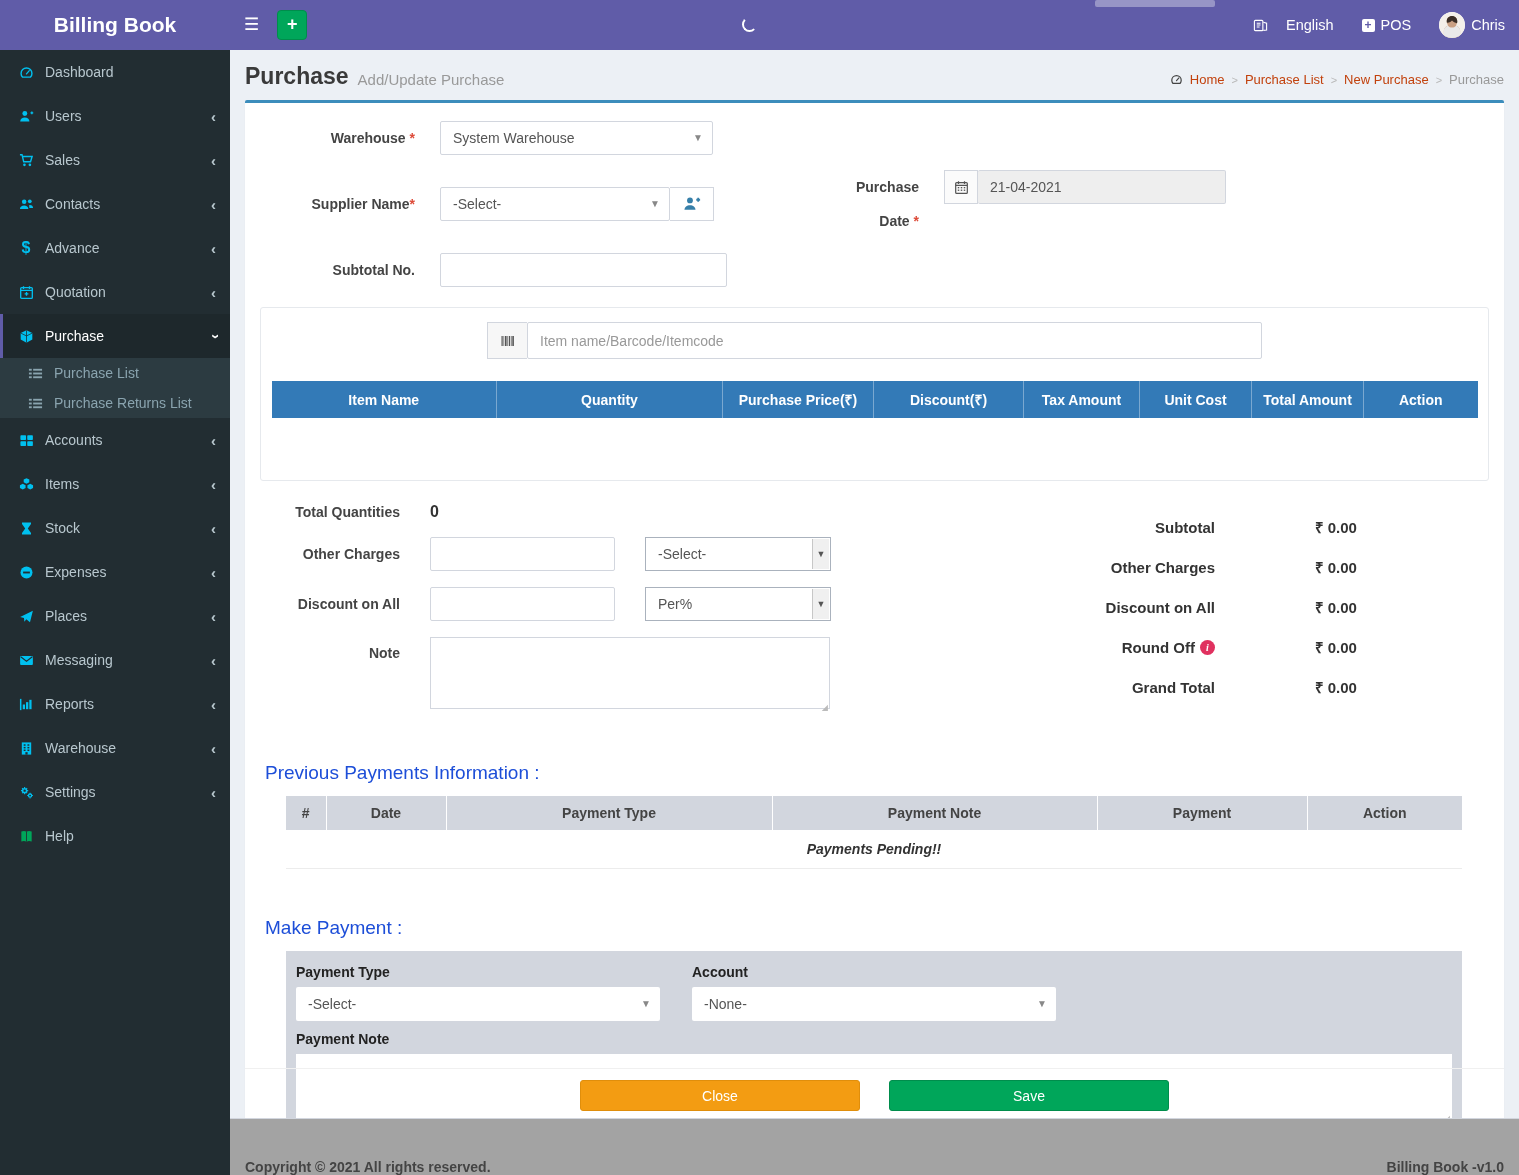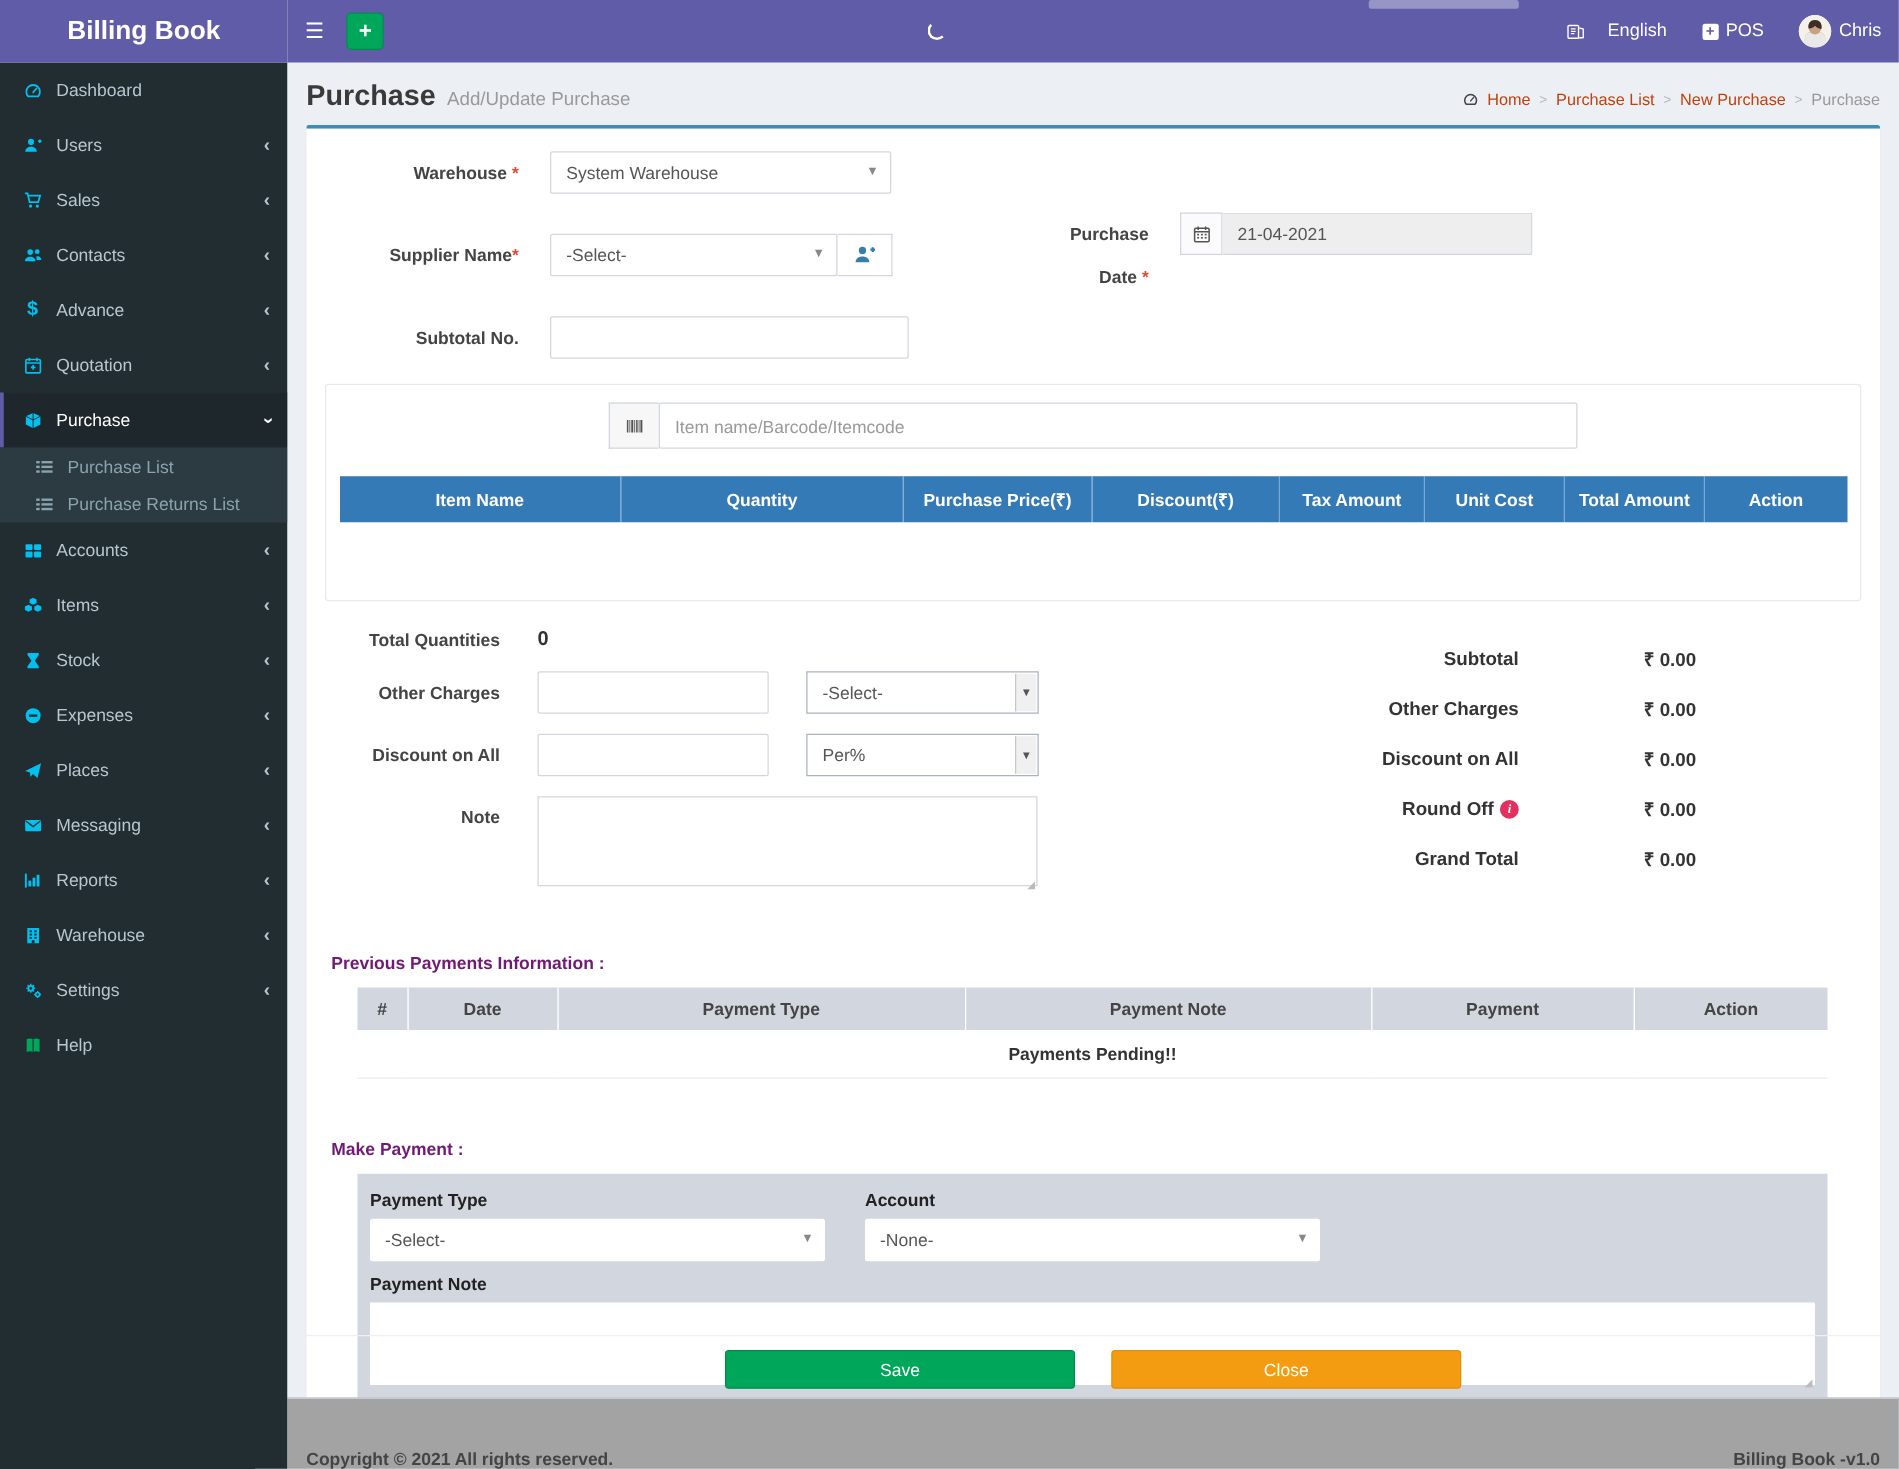--- a/index.html
+++ b/index.html
@@ -111,27 +111,27 @@
 
   .totals-right { flex:1; padding-top:4px; }
   .tr-row { display:flex; align-items:center; justify-content:flex-end; height:40px; }
   .tr-label { font-weight:bold; color:#333; font-size:15px; text-align:right; }
   .tr-value { width:169px; flex:none; margin-left:100px; font-weight:bold; color:#333; font-size:15px; }
   .info-ic { display:inline-block; width:15px; height:15px; border-radius:50%; background:#e0315f; color:#fff;
     font-size:10px; font-weight:bold; line-height:15px; text-align:center; margin-left:5px;
     font-family:"Liberation Serif", serif; font-style:italic; vertical-align:2px; cursor:pointer; }
 
   
-  .section-heading { color:#701a75; font-size:14px; margin:34px 0 12px 0; font-weight:700; }
+  .section-heading { color:#1d4ed8; font-size:19px; margin:34px 0 12px 0; font-weight:400; }
   .pay-table { width:1176px; margin:0 21px; border-collapse:collapse; }
   .pay-table th { background:#d2d6de; color:#444; font-weight:bold; height:34px; text-align:center;
     border-right:1px solid #fff; font-size:14px; }
   .pay-table th:last-child { border-right:none; }
   .pay-table td { background:#fff; border-bottom:1px solid #ececec; height:38px; text-align:center;
-    font-weight:bold; color:#333; }
+    font-weight:bold; color:#333;font-style:italic; }
   .pw0{width:40px}.pw1{width:120px}.pw2{width:326px}.pw3{width:325px}.pw4{width:210px}.pw5{width:155px}
 
   
   .pay-panel { background:#d2d6de; width:1176px; margin:0 21px; padding:13px 10px 16px; }
   .pp-cols { display:flex; gap:32px; }
   .pp-col { width:364px; }
   .pp-label { font-weight:bold; color:#222; margin-bottom:7px; }
   .pp-input { width:100%; border:none; }
   .pp-sel { border:none; }
   .pp-note { width:1156px; height:66px; border:none; resize:none; padding:6px 10px;
@@ -591,22 +591,22 @@
             <span>-None-</span>
             <span class="caret">▼</span>
           </div>
         </div>
       </div>
       <div class="pp-label" style="margin-top:10px">Payment Note</div>
       <span class="grip"><textarea class="pp-note" style=""></textarea></span>
     </div>
 
     <div class="box-buttons">
+      <button class="btn btn-close">Close</button>
       <button class="btn btn-save">Save</button>
-      <button class="btn btn-close">Close</button>
     </div>
   </div>
 </div>
 
 <div class="footer">
   <span>Copyright © 2021 All rights reserved.</span>
   <span>Billing Book -v1.0</span>
 </div>
 
 </body></html>

